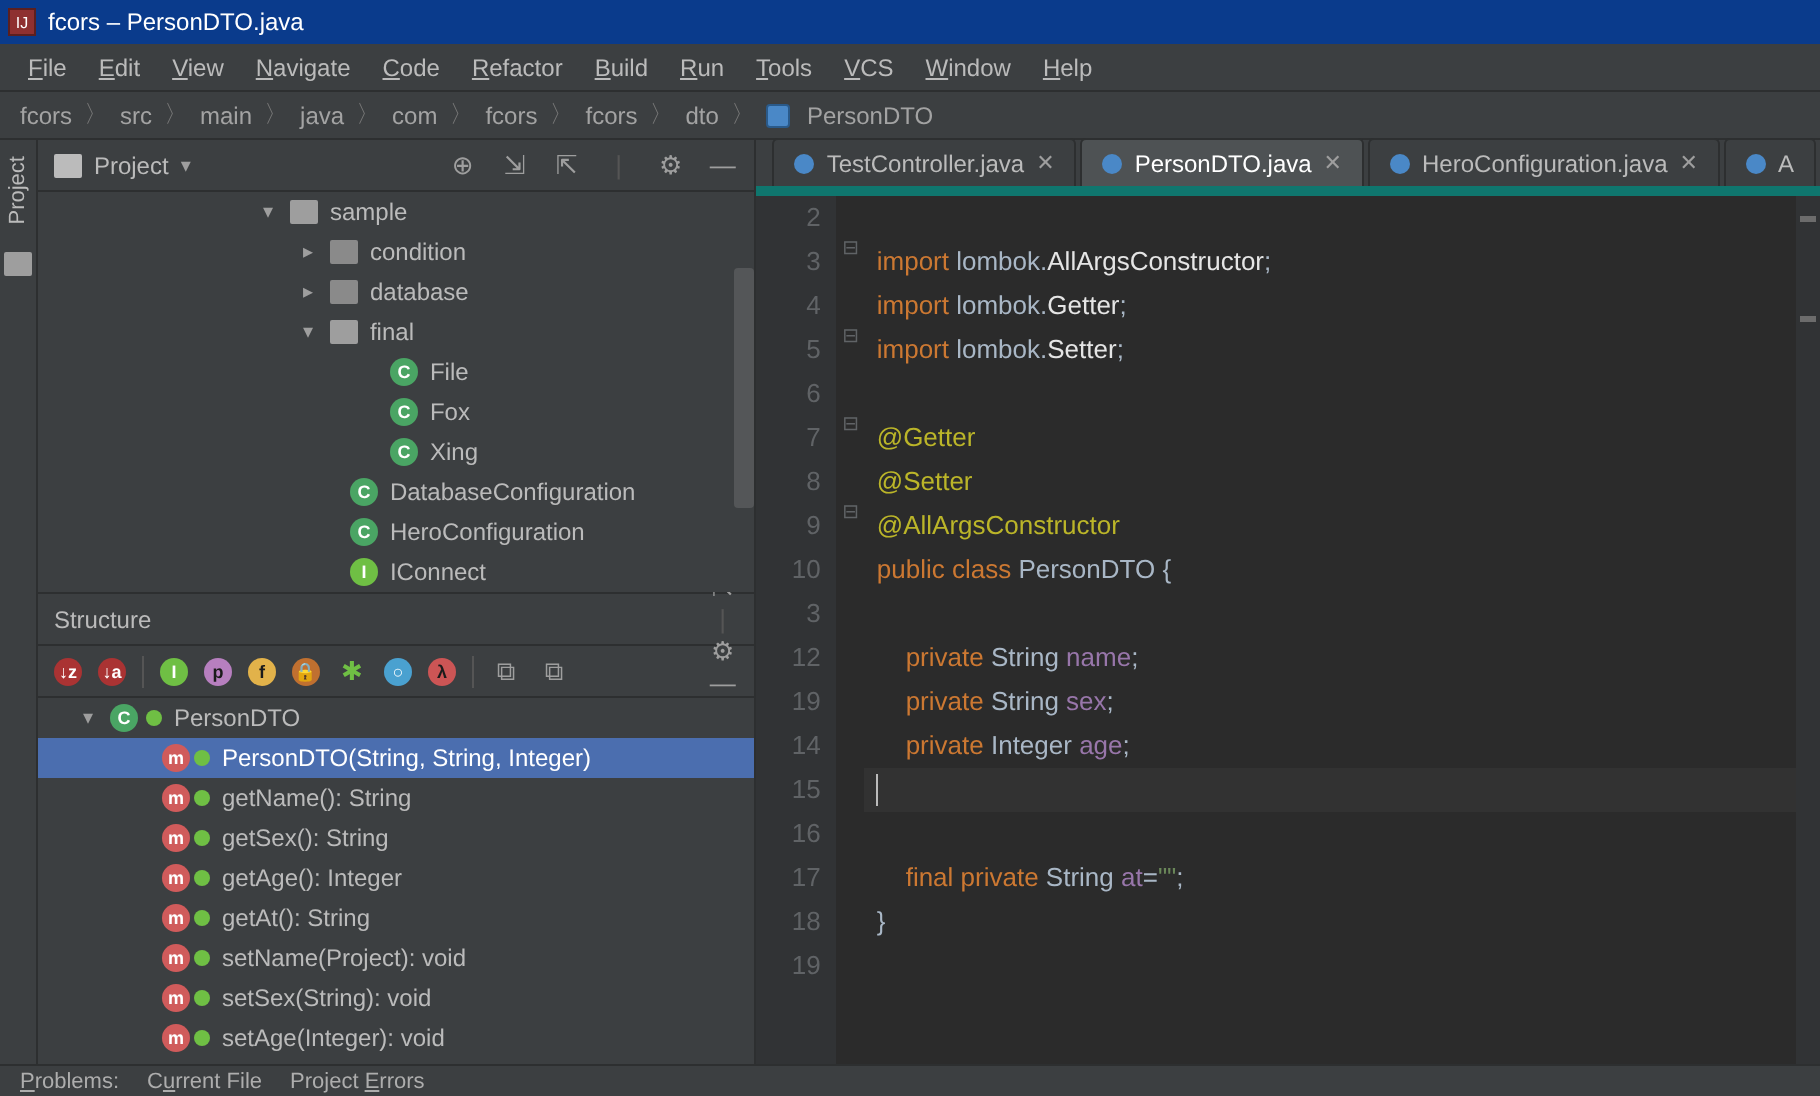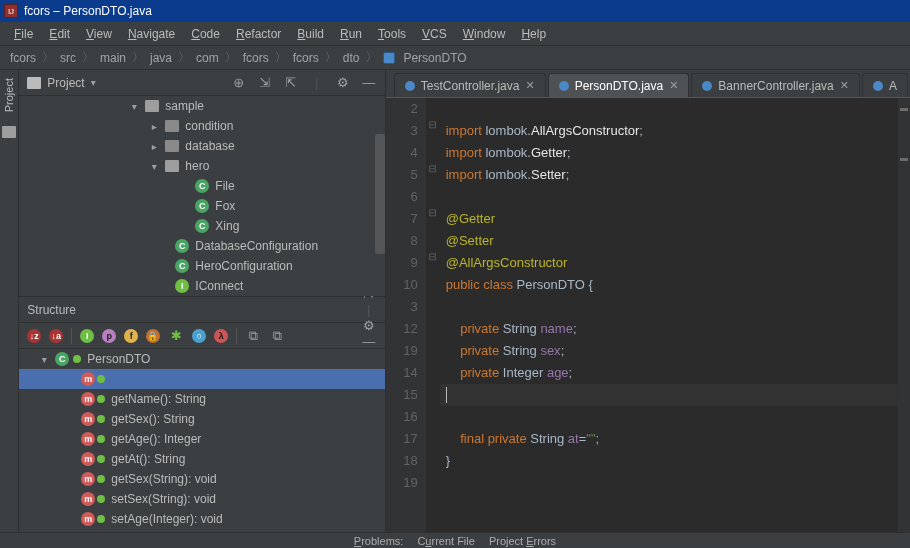--- a/index.html
+++ b/index.html
@@ -40,40 +40,40 @@
   .circ.red2 { background:#cc5555;}
   .tree-scrollbar { position:absolute; right:0; top:38px; width:10px; height:120px; background:#545658; border-radius:2px;}
   .panel-divider { height:1px; background:#2d2f30;}
   .structure-header { height:26px; display:flex; align-items:center; justify-content:space-between; padding:0 8px; background:#3c3f41; border-bottom:1px solid #2d2f30;}
   .struct-toolbar { height:26px; display:flex; align-items:center; gap:8px; padding:0 8px; border-bottom:1px solid #2d2f30;}
   .struct-toolbar .sep { width:1px; height:16px; background:#555;}
   .struct-tree { flex:1; overflow:hidden;}
   .struct-row { height:20px; display:flex; align-items:center; gap:6px; padding-left:24px;}
   .struct-row.sel { background:#4b6eaf; color:#fff;}
   .right { flex:1; display:flex; flex-direction:column; background:#2b2b2b;}
-  .tabs { height:28px; background:#3c3f41; display:flex; align-items:flex-end; border-bottom:1px solid #0f766e; padding-left:8px;}
+  .tabs { height:28px; background:#3c3f41; display:flex; align-items:flex-end; border-bottom:5px solid #0f766e; padding-left:8px;}
   .tab { height:24px; display:flex; align-items:center; gap:6px; padding:0 10px; background:#3c3f41; border:1px solid #2d2f30; border-bottom:none; border-radius:3px 3px 0 0; margin-right:2px; color:#bbbbbb;}
   .tab.active { background:#4e5254; color:#fff;}
   .tab .dot { width:10px; height:10px; border-radius:50%; background:#4a88c7; display:inline-block;}
   .tab .close { color:#9e9e9e; font-size:11px;}
   .editor { flex:1; display:flex; font-family:Consolas,Menlo,monospace; font-size:13px; line-height:22px; position:relative;}
   .ln-gutter { width:40px; background:#313335; color:#606366; text-align:right; padding:0 8px 0 0;}
   .fold-gutter { width:14px; background:#2b2b2b; position:relative;}
   .fold-mark { position:absolute; left:2px; width:10px; height:10px; display:flex; align-items:center; justify-content:center; font-size:10px; color:#606366;}
   .code { flex:1; padding-left:6px; color:#a9b7c6; white-space:pre; position:relative;}
   .k-key { color:#cc7832; }
   .k-str { color:#6a8759; }
   .k-ann { color:#bbb529; }
   .k-field { color:#9876aa; }
   .k-imp { color:#e5e5e5;}
   .current-line { position:absolute; left:0; right:0; height:22px; background:#323232;}
   .caret-line { position:absolute; width:1px; height:16px; background:#bbbbbb; top:3px;}
   .editor-scrollbar { position:absolute; right:0; top:0; bottom:0; width:12px; background:#313335;}
   .editor-scrollbar .mark { position:absolute; left:2px; right:2px; height:3px; background:#6c6c6c;}
-  .bottombar { height:16px; background:#3c3f41; border-top:1px solid #2d2f30; display:flex; align-items:center; padding:0 10px; gap:14px; font-size:11px; color:#adadad;justify-content:center;}
+  .bottombar { height:16px; background:#3c3f41; border-top:1px solid #2d2f30; display:flex; align-items:center; padding:0 10px; gap:14px; font-size:11px; color:#adadad;}
   .bottombar span u { text-decoration:underline;}
 </style>
 </head>
 <body>
 
 <div class="titlebar">
   <span class="ico">IJ</span>
   <span>fcors – PersonDTO.java</span>
 </div>
 
@@ -149,21 +149,21 @@
           <span>condition</span>
         </div>
         <div class="tree-row" style="padding-left: 130px;">
           <span class="caret">▸</span>
           <span class="fico folder"></span>
           <span>database</span>
         </div>
         <div class="tree-row" style="padding-left: 130px;">
           <span class="caret">▾</span>
           <span class="fico folder-open"></span>
-          <span>hero</span>
+          <span>final</span>
         </div>
         <div class="tree-row" style="padding-left: 160px;">
           <span class="caret"></span>
           <span class="circ c">C</span>
           <span>File</span>
         </div>
         <div class="tree-row" style="padding-left: 160px;">
           <span class="caret"></span>
           <span class="circ c">C</span>
           <span>Fox</span>
@@ -221,20 +221,21 @@
     <div class="struct-tree" id="structtree">
         <div class="struct-row" style="padding-left: 20px;">
           <span class="caret">▾</span>
           <span class="circ c">C</span>
           <span style="margin-left:-2px;width:8px;height:8px;border-radius:50%;background:#6fbf44;display:inline-block"></span>
           <span>PersonDTO</span>
         </div>
         <div class="struct-row sel" style="padding-left: 62px;">
           <span class="circ m">m</span>
           <span style="width: 8px; height: 8px; border-radius: 50%; background: rgb(111, 191, 68); display: inline-block; margin-left: -4px;"></span>
+          <span>PersonDTO(String, String, Integer)</span>
         </div>
         <div class="struct-row" style="padding-left: 62px;">
           <span class="circ m">m</span>
           <span style="width: 8px; height: 8px; border-radius: 50%; background: rgb(111, 191, 68); display: inline-block; margin-left: -4px;"></span>
           <span>getName(): String</span>
         </div>
         <div class="struct-row" style="padding-left: 62px;">
           <span class="circ m">m</span>
           <span style="width: 8px; height: 8px; border-radius: 50%; background: rgb(111, 191, 68); display: inline-block; margin-left: -4px;"></span>
           <span>getSex(): String</span>
@@ -245,21 +246,21 @@
           <span>getAge(): Integer</span>
         </div>
         <div class="struct-row" style="padding-left: 62px;">
           <span class="circ m">m</span>
           <span style="width: 8px; height: 8px; border-radius: 50%; background: rgb(111, 191, 68); display: inline-block; margin-left: -4px;"></span>
           <span>getAt(): String</span>
         </div>
         <div class="struct-row" style="padding-left: 62px;">
           <span class="circ m">m</span>
           <span style="width: 8px; height: 8px; border-radius: 50%; background: rgb(111, 191, 68); display: inline-block; margin-left: -4px;"></span>
-          <span>getSex(String): void</span>
+          <span>setName(Project): void</span>
         </div>
         <div class="struct-row" style="padding-left: 62px;">
           <span class="circ m">m</span>
           <span style="width: 8px; height: 8px; border-radius: 50%; background: rgb(111, 191, 68); display: inline-block; margin-left: -4px;"></span>
           <span>setSex(String): void</span>
         </div>
         <div class="struct-row" style="padding-left: 62px;">
           <span class="circ m">m</span>
           <span style="width: 8px; height: 8px; border-radius: 50%; background: rgb(111, 191, 68); display: inline-block; margin-left: -4px;"></span>
           <span>setAge(Integer): void</span>
@@ -274,21 +275,21 @@
           <span>TestController.java</span>
           <span class="close">✕</span>
         </div>
         <div class="tab active">
           <span class="dot"></span>
           <span>PersonDTO.java</span>
           <span class="close">✕</span>
         </div>
         <div class="tab">
           <span class="dot"></span>
-          <span>BannerController.java</span>
+          <span>HeroConfiguration.java</span>
           <span class="close">✕</span>
         </div>
         <div class="tab">
           <span class="dot"></span>
           <span>A</span>
         </div>
       </div>
     <div class="editor">
       <div class="ln-gutter" id="lngutter">
           <div>2</div>

